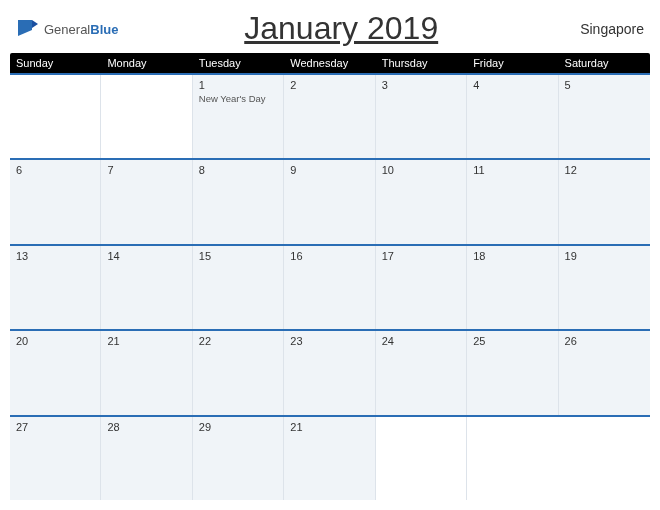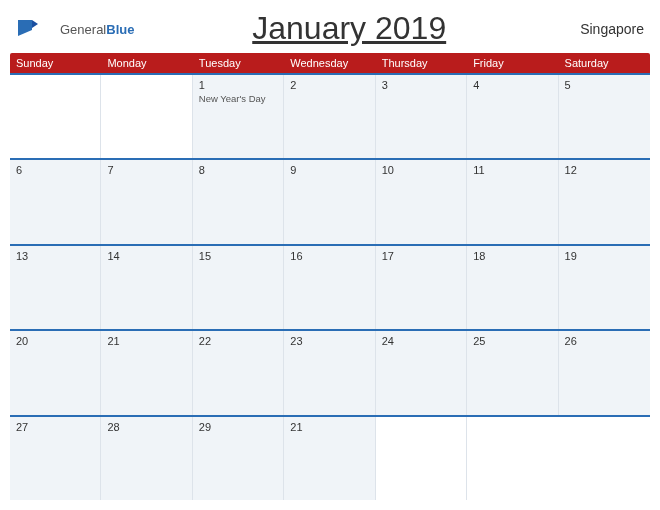--- a/index.html
+++ b/index.html
@@ -20,21 +20,21 @@
     
     #header {
       display: flex;
       align-items: center;
       justify-content: space-between;
       padding: 10px 16px 6px 16px;
     }
     #logo {
       display: flex;
       align-items: center;
-      gap: 20px;
+      gap: 4px;
     }
     #logo-icon {
       width: 22px;
       height: 22px;
       margin-right: 2px;
     }
     #title {
       font-size: 32px;
       color: #333;
       font-weight: normal;
@@ -52,21 +52,21 @@
     #calendar {
       flex: 1;
       display: flex;
       flex-direction: column;
       padding: 0 10px 10px 10px;
     }
     
     #day-headers {
       display: grid;
       grid-template-columns: repeat(7, 1fr);
-      background: #b91c1c;
+      background: #000000;
       border-radius: 2px 2px 0 0;
     }
     .day-header {
       color: #fff;
       font-size: 11px;
       padding: 4px 6px;
       font-weight: normal;
     }
     
     #weeks {

